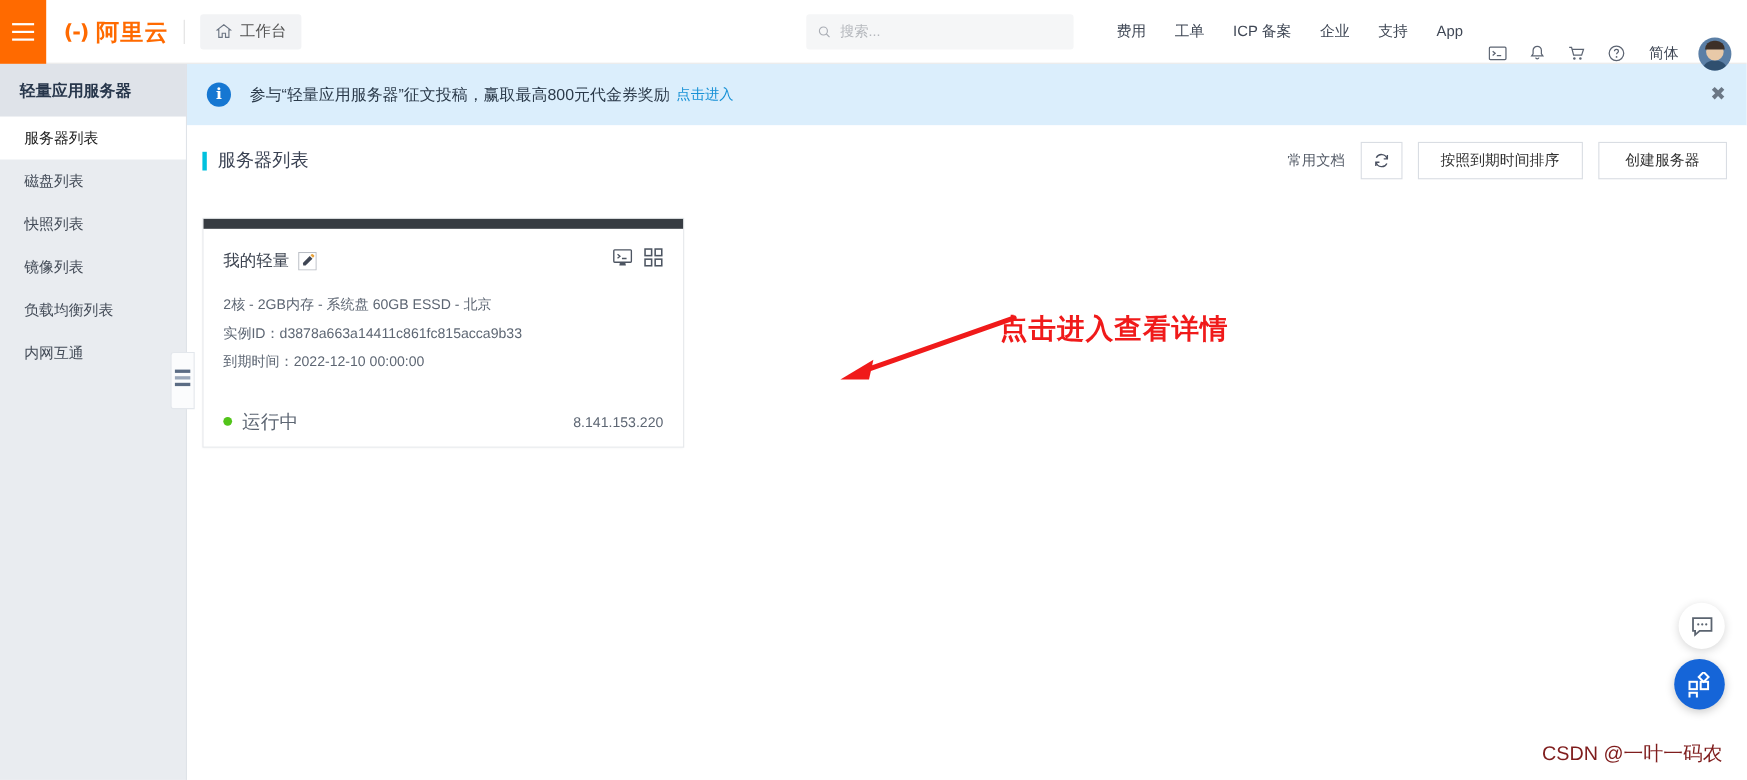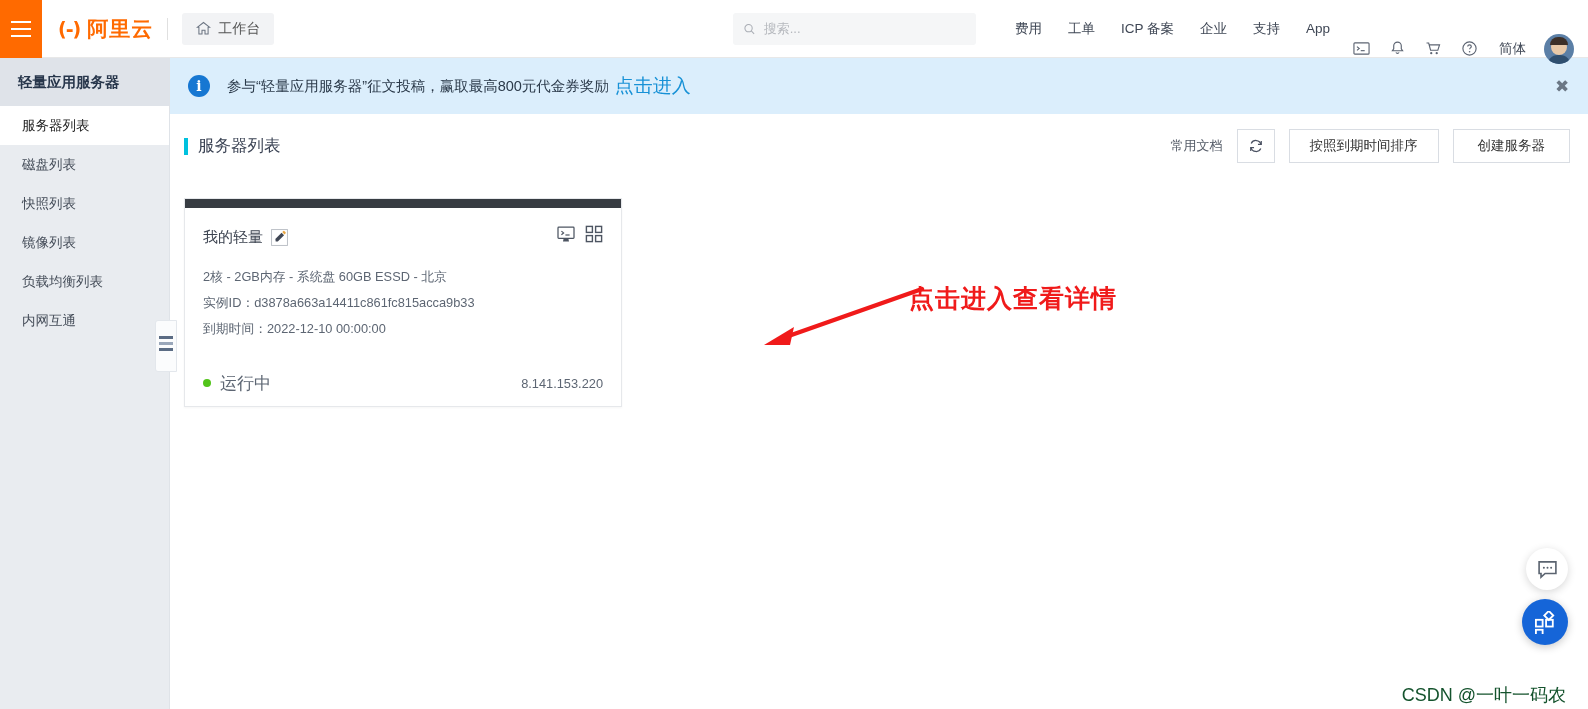--- a/index.html
+++ b/index.html
@@ -123,21 +123,21 @@
   .banner-ico {
     width: 22px; height: 22px; border-radius: 50%; background: #1677d2;
     color: #fff; font-size: 14px; font-weight: bold;
     display: flex; align-items: center; justify-content: center;
     font-family: "DejaVu Serif", serif; flex:none;
   }
   .banner-text {
     margin-left: 17px; font-size: 14.5px; color: #2b3a4a; white-space: nowrap;
   }
   .banner-link {
-    color: #1791d6; cursor: pointer; margin-left: 6px; font-size: 19px;
+    color: #1791d6; cursor: pointer; margin-left: 6px; font-size: 13px;
   }
   .banner-close {
     position: absolute; right: 17px; top: 50%; transform: translateY(-50%);
     width: 18px; height: 18px; cursor: pointer; color: #6b7785;
     display:flex; align-items:center; justify-content:center; font-size: 17px;
     font-family: "DejaVu Sans", sans-serif;
   }
 
   
   .page-head {
@@ -208,22 +208,22 @@
     box-shadow: 0 2px 9px rgba(0,0,0,.16);
     display:flex; align-items:center; justify-content:center; cursor:pointer;
   }
   .fab-apps {
     position: absolute; right: 20px; bottom: 64px;
     width: 46px; height: 46px; border-radius: 50%; background: #1565D8;
     box-shadow: 0 2px 9px rgba(0,0,0,.22);
     display:flex; align-items:center; justify-content:center; cursor:pointer;
   }
   .watermark {
-    position: absolute; right: 22px; bottom: 2px;
-    font-size: 18px; color: #14532d; white-space: nowrap;
+    position: absolute; right: 22px; bottom: 12px;
+    font-size: 18px; color: #7f1d1d; white-space: nowrap;
   }
 </style>
 </head>
 <body>
 
 <div class="app">
 
   <div class="topbar">
     <div class="hamburger">
       <i></i>

